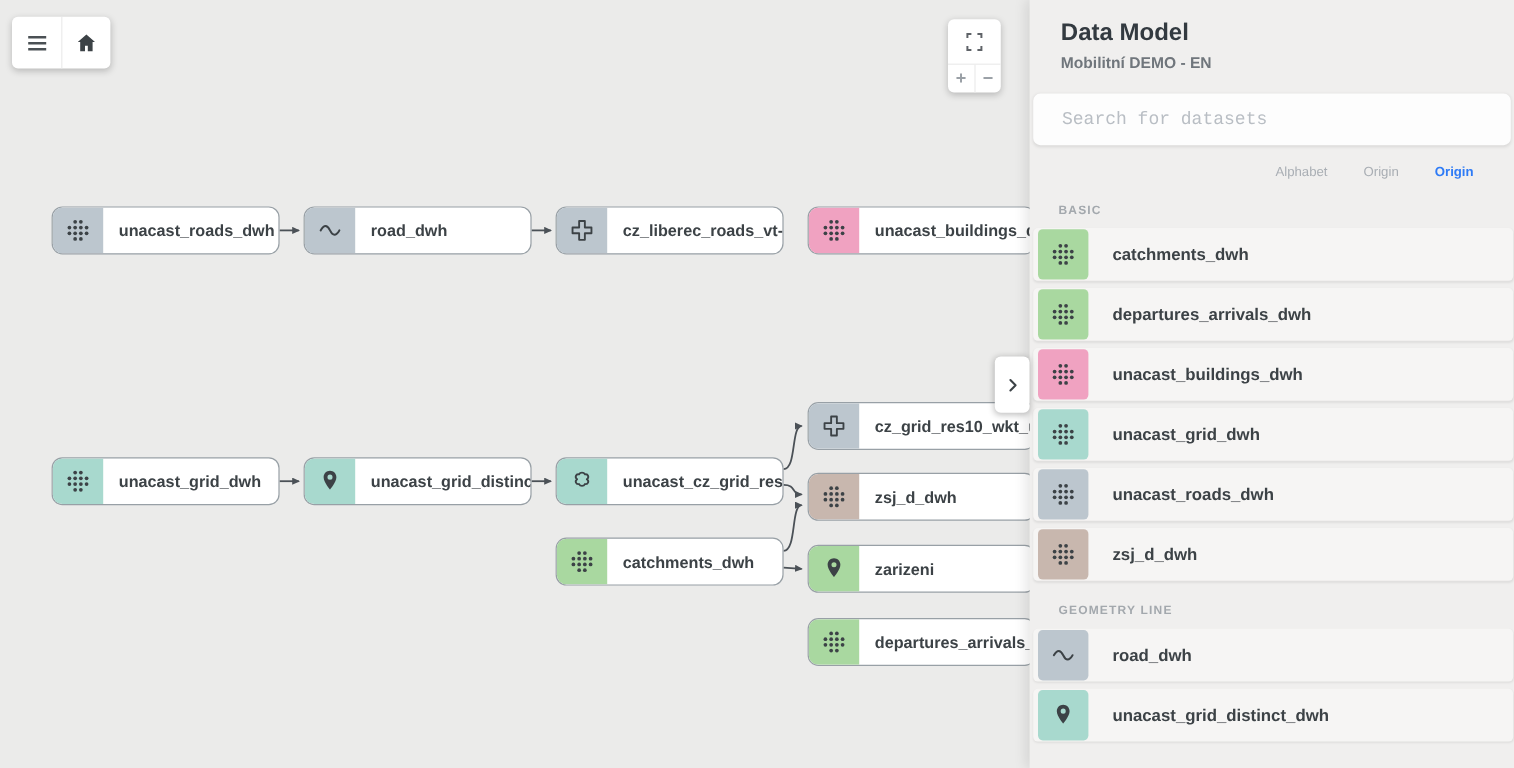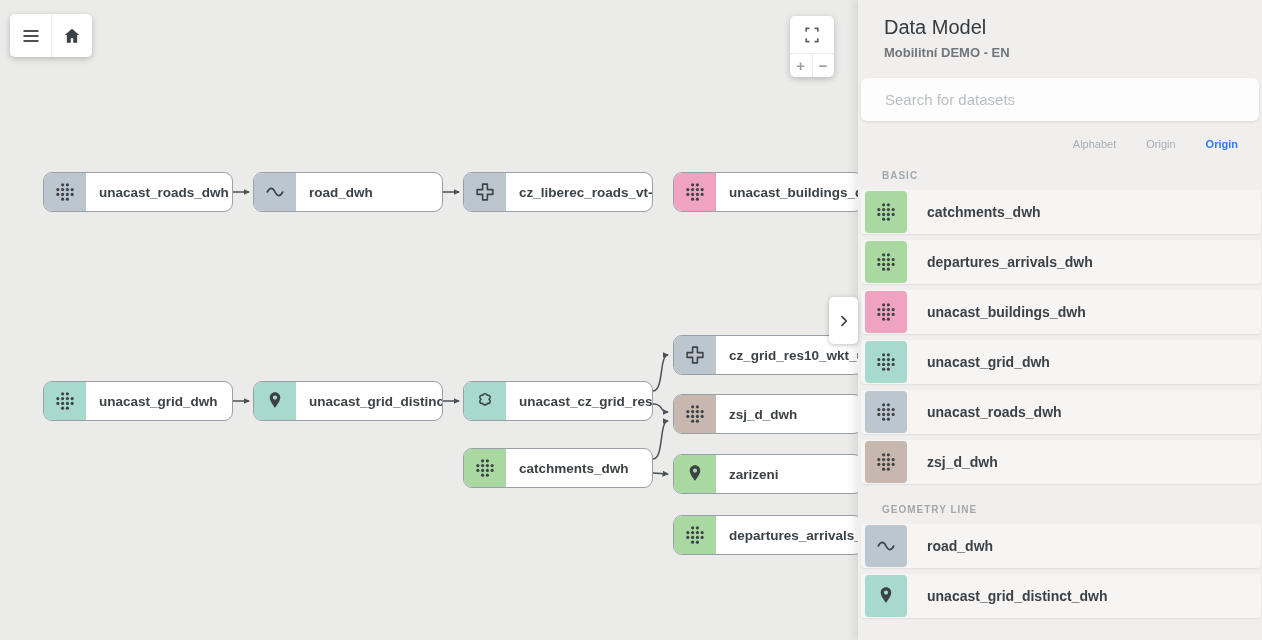--- a/index.html
+++ b/index.html
@@ -39,30 +39,30 @@
   #panel-toggle { position:absolute; left:829px; top:297px; width:29px;
     height:47px; background:#ffffff; border:none; border-radius:5px;
     box-shadow:0 1px 5px rgba(0,0,0,.25); display:flex; align-items:center;
     justify-content:center; cursor:pointer; z-index:20; }
 
   
   #sidebar { position:absolute; right:0; top:0; width:404px; height:640px;
     background:#f0efee; box-shadow:-3px 0 10px rgba(0,0,0,.10); z-index:10;
     overflow:hidden; }
   #sidebar-header { padding:16px 24px 0 26px; }
-  #panel-title { font-size:20px; font-weight:normal; color:#333a40; }
+  #panel-title { font-size:20px; font-weight:bold; color:#333a40; }
   #panel-subtitle { font-size:13px; color:#70767c; margin-top:6px;font-weight:bold; }
   #search-wrap { margin:18px 2px 0 3px; }
   #search-input { width:398px; height:43px; border:none; border-radius:6px;
     background:#fdfdfd; box-shadow:0 1px 3px rgba(0,0,0,.10); outline:none;
     padding:0 24px; font-size:15px; color:#3c4246;
-    font-family:Liberation Sans, sans-serif; }
+    font-family:Liberation Mono, monospace; }
   #search-input::placeholder { color:#b9bec4; }
   #sort-tabs { display:flex; justify-content:flex-end; gap:30px;
-    padding:17px 24px 2px 0; }
+    padding:17px 34px 2px 0; }
   .sort-tab { font-size:11px; color:#a9aeb4; background:none; border:none;
     cursor:pointer; font-family:"Liberation Sans",sans-serif; }
   .sort-tab.active { color:#2e7bf6; font-weight:bold; }
 
   #dataset-list { padding:4px 0 0 0; }
   .section-label { font-size:10px; font-weight:bold; letter-spacing:1px;
     color:#a3a8ad; text-transform:uppercase; padding:14px 0 9px 24px; }
   .dataset-row { height:44px; margin:0 1px 6px 3px; background:#f6f5f4;
     border-radius:4px; box-shadow:0 1px 2px rgba(0,0,0,.07); display:flex;
     align-items:center; cursor:pointer; }

